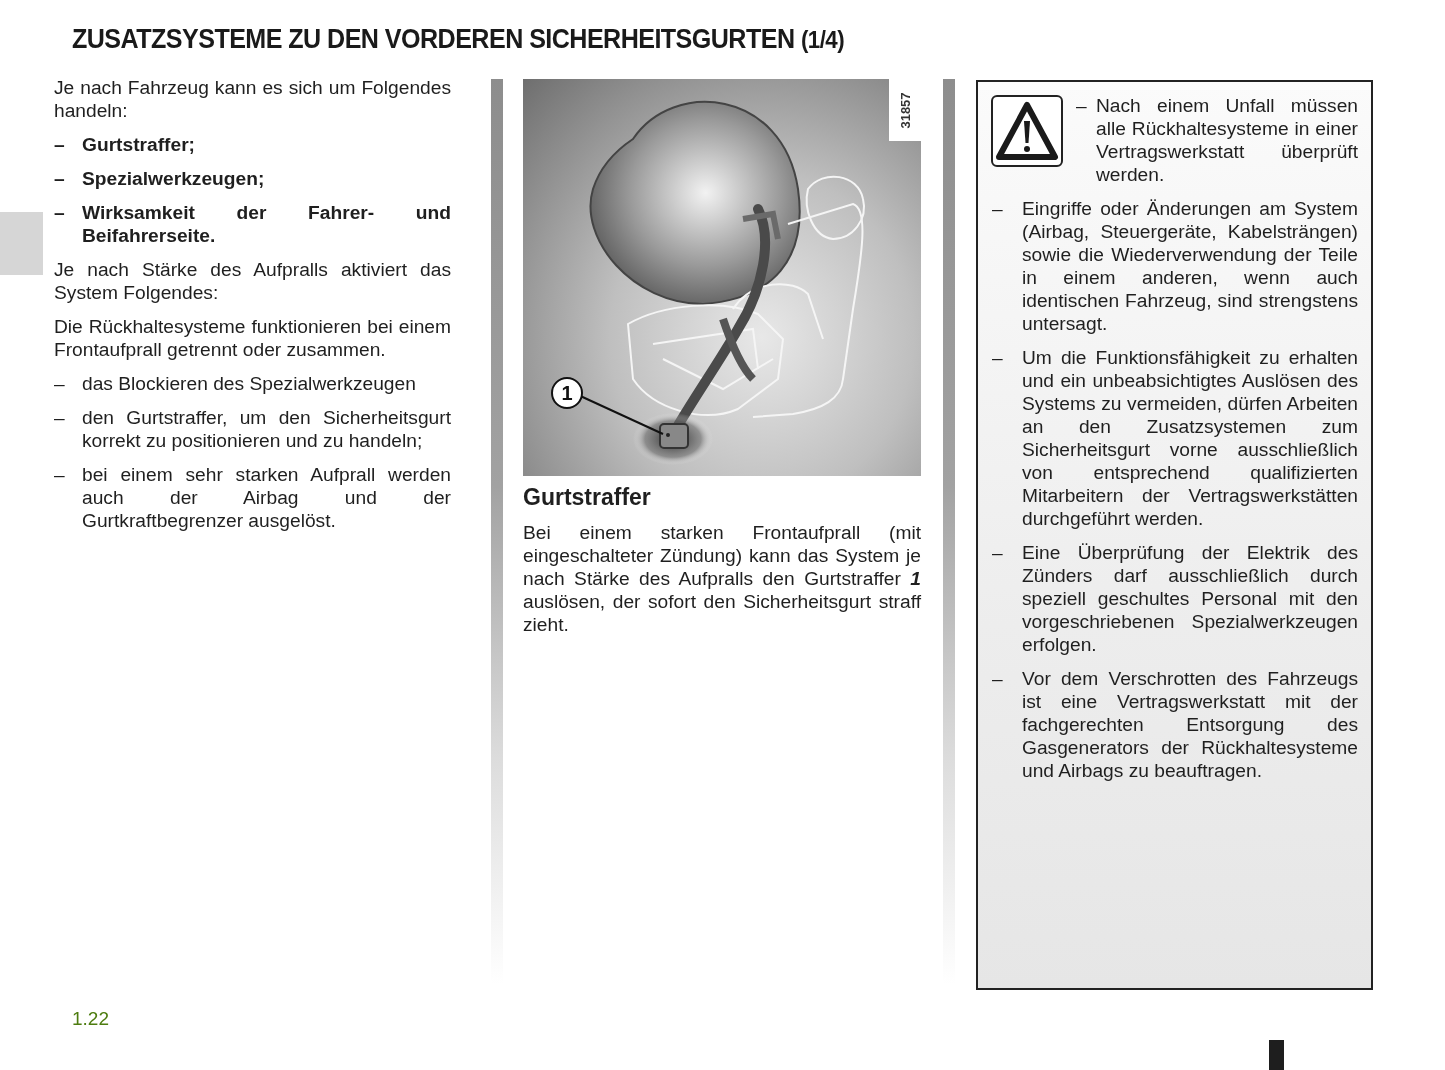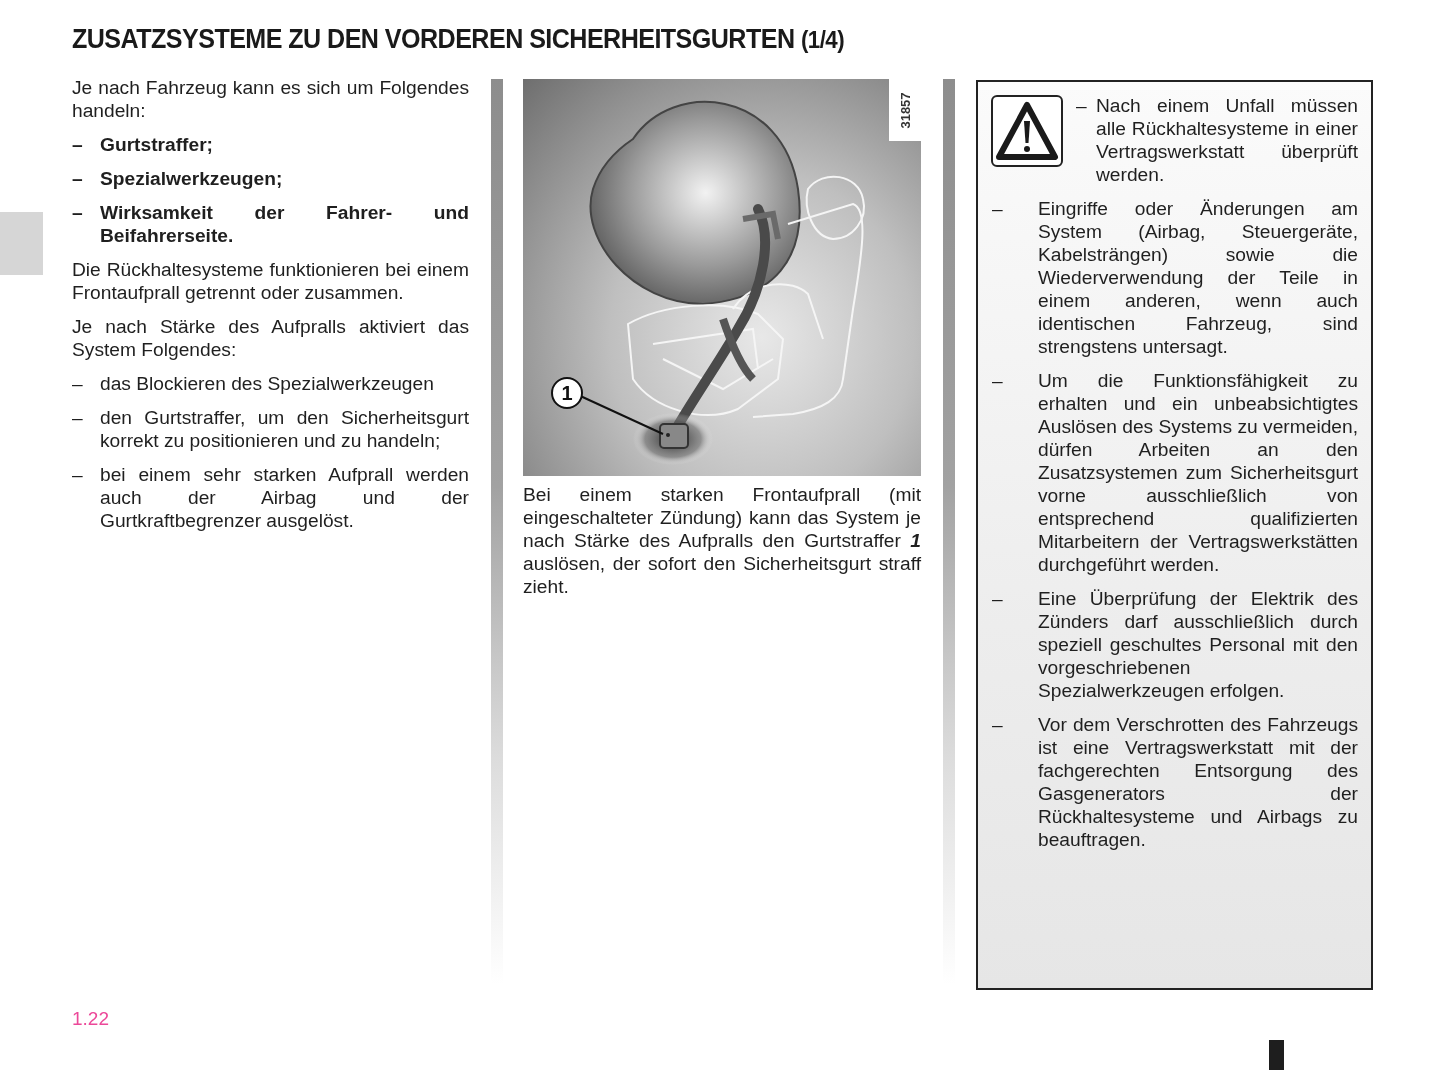--- a/index.html
+++ b/index.html
@@ -16,21 +16,21 @@
     .title .pg { font-size: 24px; }
     .tab-marker {
       position: absolute; left: 0; top: 212px; width: 43px; height: 63px; background: #d6d6d6;
     }
     .divider {
       position: absolute; top: 79px; width: 12px; height: 905px;
       background: linear-gradient(to bottom, #8d8d8d 0%, #a2a2a2 45%, #dcdcdc 75%, #ffffff 100%);
     }
     .col { position: absolute; font-size: 19.2px; line-height: 23px; }
     .col p { margin: 0 0 11px 0; text-align: justify; }
-    .col1 { left: 72px; top: 76px; width: 397px; }
+    .col1 { left: 54px; top: 76px; width: 397px; }
     .col2 { left: 523px; top: 483px; width: 398px; }
     .item { display: flex; margin-bottom: 11px; }
     .item .dash { width: 28px; flex: 0 0 28px; }
     .item .txt { flex: 1; text-align: justify; }
     .item.bold { font-weight: bold; }
     .subhead { font-weight: bold; font-size: 23px; line-height: 28px; margin: 0 0 10px 0; }
     .figure {
       position: absolute; left: 523px; top: 79px; width: 398px; height: 397px;
       background: radial-gradient(ellipse at 60% 65%, #e8e8e8 0%, #bfbfbf 45%, #6e6e6e 100%);
       overflow: hidden;
@@ -54,22 +54,22 @@
     .warn-icon {
       position: absolute; left: 13px; top: 13px; width: 68px; height: 68px;
       border: 2px solid #222; border-radius: 6px; background: #fff;
     }
     .warn-content { position: absolute; left: 14px; top: 12px; width: 366px; font-size: 19.2px; line-height: 23px; }
     .warn-first { margin-left: 84px; display: flex; margin-bottom: 11px; }
     .warn-first .dash { width: 20px; flex: 0 0 20px; }
     .warn-first .txt { flex: 1; text-align: justify; }
     .warn-item { display: flex; margin-bottom: 11px; }
     .warn-item .dash { width: 30px; flex: 0 0 30px; }
-    .warn-item .txt { flex: 1; text-align: justify; margin-left: 16px; }
-    .page-num { position: absolute; left: 72px; top: 1008px; font-size: 19px; color: #ec4899; }
+    .warn-item .txt { flex: 1; text-align: justify; }
+    .page-num { position: absolute; left: 72px; top: 1008px; font-size: 19px; color: #4d7c0f; }
     .end-marker { position: absolute; left: 1269px; top: 1040px; width: 15px; height: 30px; background: #1e1e1e; }
   </style>
 </head>
 <body>
 
 <div class="title">
   <span>ZUSATZSYSTEME ZU DEN VORDEREN SICHERHEITSGURTEN</span>
   <span class="pg">(1/4)</span>
 </div>
 
@@ -82,22 +82,22 @@
     <span class="txt">Gurtstraffer;</span>
   </div>
   <div class="item bold">
     <span class="dash">–</span>
     <span class="txt">Spezialwerkzeugen;</span>
   </div>
   <div class="item bold">
     <span class="dash">–</span>
     <span class="txt">Wirksamkeit der Fahrer- und Beifahrerseite.</span>
   </div>
+  <p>Je nach Stärke des Aufpralls aktiviert das System Folgendes:</p>
   <p>Die Rückhaltesysteme funktionieren bei einem Frontaufprall getrennt oder zusammen.</p>
-  <p>Je nach Stärke des Aufpralls aktiviert das System Folgendes:</p>
   <div class="item">
     <span class="dash">–</span>
     <span class="txt">das Blockieren des Spezialwerkzeugen</span>
   </div>
   <div class="item">
     <span class="dash">–</span>
     <span class="txt">den Gurtstraffer, um den Sicherheitsgurt korrekt zu positionieren und zu handeln;</span>
   </div>
   <div class="item">
     <span class="dash">–</span>
@@ -146,20 +146,21 @@
   </svg>
   <div class="fig-label">
     <span>31857</span>
   </div>
   <div class="callout">
     <span>1</span>
   </div>
 </div>
 
 <div class="col col2">
+  <div class="subhead">Gurtstraffer</div>
   <p><span>Bei einem starken Frontaufprall (mit eingeschalteter Zündung) kann das System je nach Stärke des Aufpralls den Gurtstraffer </span><b><i>1</i></b><span> auslösen, der sofort den Sicherheitsgurt straff zieht.</span></p>
 </div>
 
 <div class="divider" style="left:943px;"></div>
 
 <div class="warn-box">
   <div class="warn-icon">
     <svg width="68" height="68" viewBox="0 0 68 68">
       <path d="M34,8 L62,60 L6,60 Z" fill="none" stroke="#1a1a1a" stroke-width="6" stroke-linejoin="round"></path>
       <path d="M31,24 L37,24 L35.5,46 L32.5,46 Z" fill="#1a1a1a"></path>

